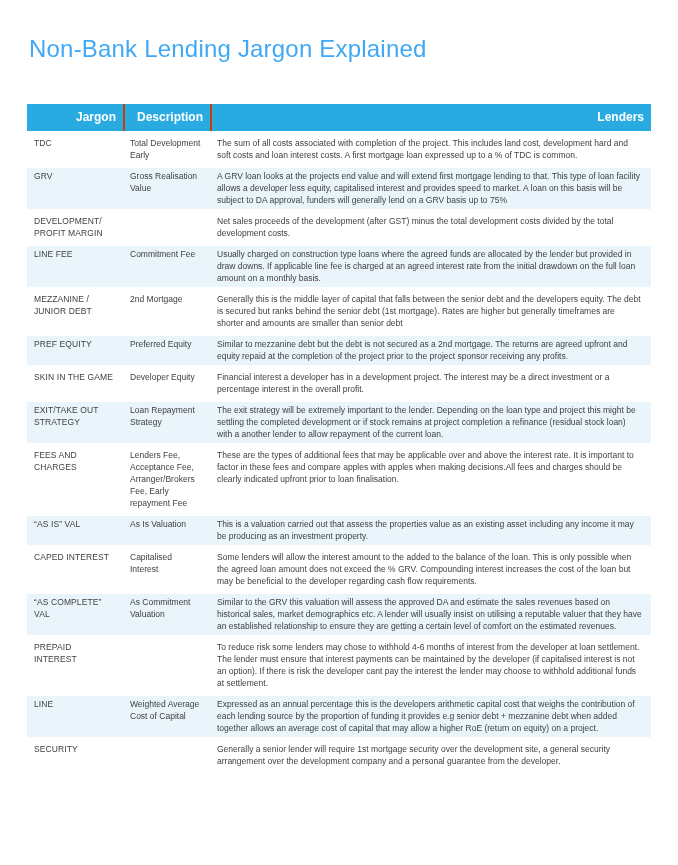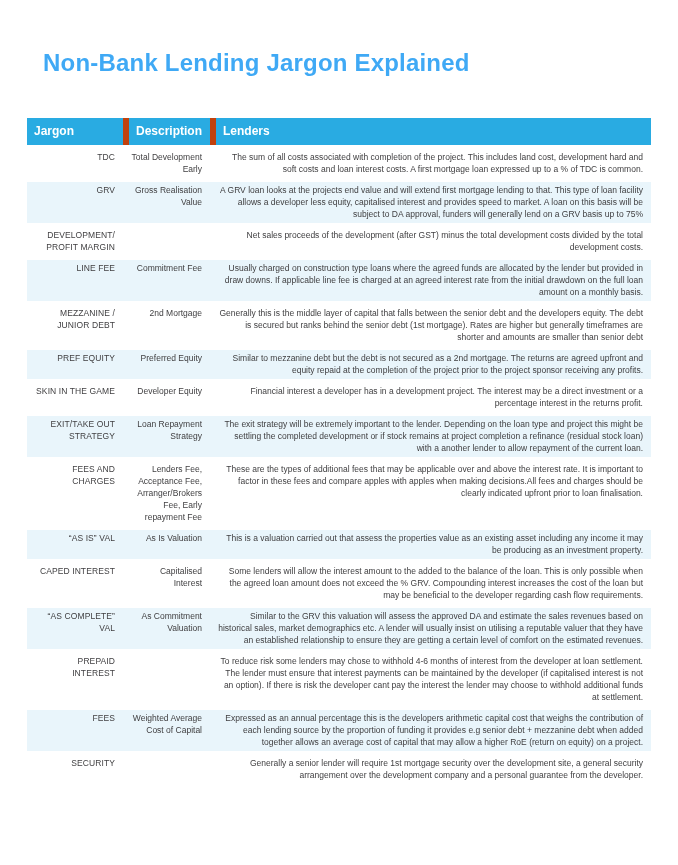--- a/index.html
+++ b/index.html
@@ -16,54 +16,53 @@
     height:865px;
     background:var(--page-bg);
     font-family:"Liberation Sans",sans-serif;
     color:var(--text-color);
     overflow:hidden;
   }
   .page{
     padding:33px 27px 0 27px;
   }
   .title{
-    margin:16px;
+    margin:2px;
     font-size:24px;
-    font-weight:bold;
+    font-weight:normal;
     color:var(--title-blue);
     letter-spacing:0.2px;
   }
   .jargon-table{
     margin-top:37px;
     width:624px;
     table-layout:fixed;
     border-collapse:separate;
     border-spacing:0 4px;
   }
   .jargon-table th{
     background:var(--header-blue);
     color:#FFFFFF;
     font-size:12px;
     font-weight:bold;
-    text-align:left;
+    text-align:right;
     padding:6px 7px 7px 7px;
     vertical-align:middle;
   }
   .jargon-table th + th{
-    border-left:6px solid #c2410c;
+    border-left:2px solid #c2410c;
   }
   .jargon-table col.c-jargon{width:96px;}
   .jargon-table col.c-desc{width:87px;}
   .jargon-table col.c-meaning{width:441px;}
   .jargon-table td{
     vertical-align:top;
     font-size:8.5px;
     line-height:12px;
     padding:2px 8px 3px 7px;
-    text-align:right;
   }
   .jargon-table tbody tr:nth-child(even) td{
     background:var(--stripe-blue);
   }
   td.col-jargon{letter-spacing:0.1px;}
 </style>
 </head>
 <body>
 
 <div class="page">
@@ -117,21 +116,21 @@
 
   <tr>
     <td class="col-jargon">PREF EQUITY</td>
     <td class="col-desc">Preferred Equity</td>
     <td class="col-meaning">Similar to mezzanine debt but the debt is not secured as a 2nd mortgage. The returns are agreed upfront and equity repaid at the completion of the project prior to the project sponsor receiving any profits.</td>
   </tr>
 
   <tr>
     <td class="col-jargon">SKIN IN THE GAME</td>
     <td class="col-desc">Developer Equity</td>
-    <td class="col-meaning">Financial interest a developer has in a development project. The interest may be a direct investment or a percentage interest in the returns profit.</td>
+    <td class="col-meaning">Financial interest a developer has in a development project. The interest may be a direct investment or a percentage interest in the overall profit.</td>
   </tr>
 
   <tr>
     <td class="col-jargon">EXIT/TAKE OUT STRATEGY</td>
     <td class="col-desc">Loan Repayment Strategy</td>
     <td class="col-meaning">The exit strategy will be extremely important to the lender. Depending on the loan type and project this might be settling the completed development or if  stock remains at project completion a refinance (residual stock loan) with a another lender to  allow repayment of the current loan.</td>
   </tr>
 
   <tr>
     <td class="col-jargon">FEES AND CHARGES</td>
@@ -157,21 +156,21 @@
     <td class="col-meaning">Similar to the GRV this valuation will assess the approved DA and estimate the sales revenues based on historical sales, market demographics etc. A lender will usually insist on utilising a reputable valuer that they have an established relationship to ensure they are getting a certain level of comfort on the estimated revenues.</td>
   </tr>
 
   <tr>
     <td class="col-jargon">PREPAID INTEREST</td>
     <td class="col-desc"></td>
     <td class="col-meaning">To reduce risk some lenders may chose to withhold 4-6 months of interest from the developer at loan settlement. The lender must ensure that interest payments can be maintained by the developer (if capitalised interest is not an option). If there is risk the developer cant pay the interest the lender may choose to withhold additional funds at settlement.</td>
   </tr>
 
   <tr>
-    <td class="col-jargon">FEES</td>
+    <td class="col-jargon">LINE</td>
     <td class="col-desc">Weighted Average Cost of Capital</td>
     <td class="col-meaning">Expressed as an annual percentage this is the developers arithmetic capital cost that weighs the contribution of each lending source by the proportion of funding it provides e.g senior debt + mezzanine debt when added together allows an average cost of capital that may allow a higher RoE (return on equity) on a project.</td>
   </tr>
 
   <tr>
     <td class="col-jargon">SECURITY</td>
     <td class="col-desc"></td>
     <td class="col-meaning">Generally a senior lender will require 1st mortgage security over the development site, a general security arrangement over the development company and a personal guarantee from the developer.</td>
   </tr>
 </tbody>

